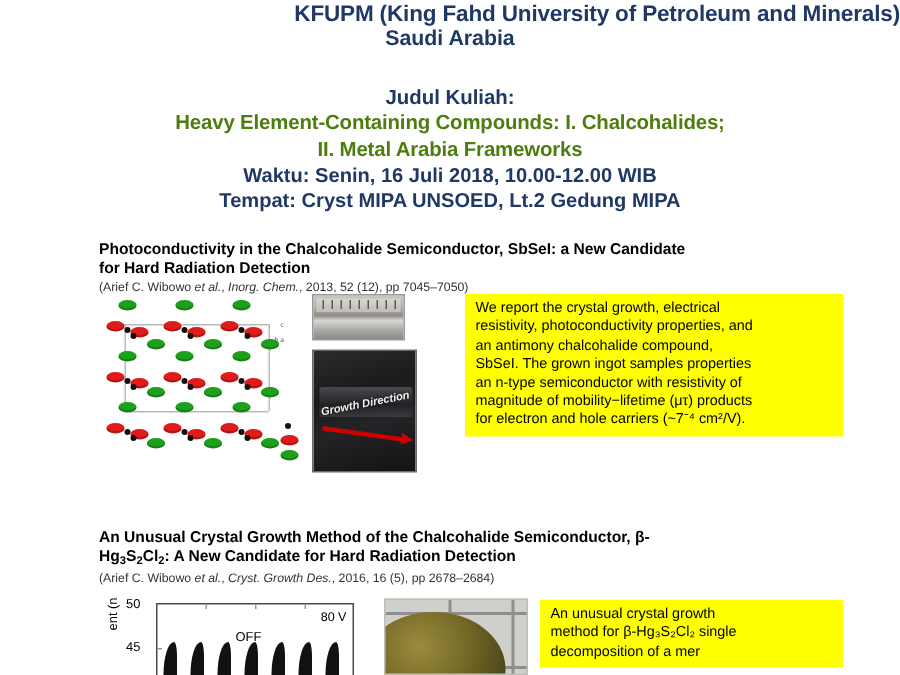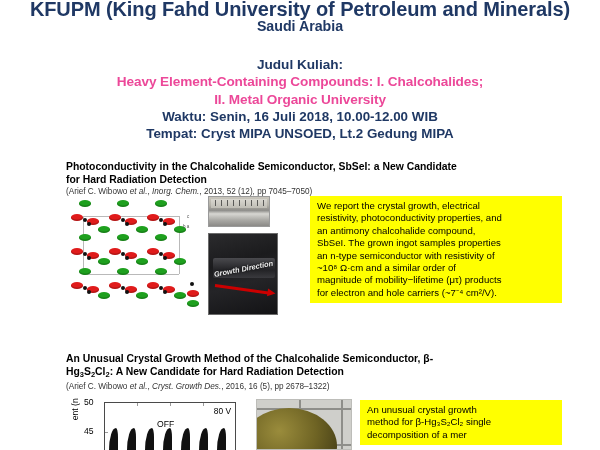--- a/index.html
+++ b/index.html
@@ -18,39 +18,40 @@
   }
 
   
   .header {
     text-align: center;
     padding-top: 1px;
   }
   .hdr-inst {
     color: #1F3864;
     font-weight: bold;
-    font-size: 20px;
+    font-size: 15px;
     line-height: 17px;
     letter-spacing: -0.1px;
+    text-align: right;
   }
   .hdr-country {
     color: #1F3864;
     font-weight: bold;
     font-size: 14.2px;
     line-height: 17px;
   }
   .gap-1 { height: 21px; }
   .hdr-judul {
     color: #1F3864;
     font-weight: bold;
     font-size: 13.6px;
     line-height: 17px;
   }
   .hdr-topic {
-    color: #ec4899;
+    color: #4d7c0f;
     font-weight: bold;
     font-size: 13.6px;
     line-height: 17.5px;
     letter-spacing: -0.1px;
     text-align: center;
   }
   .hdr-when, .hdr-where {
     color: #1F3864;
     font-weight: bold;
     font-size: 13.4px;
@@ -196,21 +197,21 @@
 <body>
 
 <div class="page">
 
   <div class="header">
     <div class="hdr-inst">KFUPM (King Fahd University of Petroleum and Minerals)</div>
     <div class="hdr-country">Saudi Arabia</div>
     <div class="gap-1"></div>
     <div class="hdr-judul">Judul Kuliah:</div>
     <div class="hdr-topic">Heavy Element-Containing Compounds: I. Chalcohalides;</div>
-    <div class="hdr-topic">II. Metal Organic University</div>
+    <div class="hdr-topic">II. Metal Arabia Frameworks</div>
     <div class="hdr-when">Waktu: Senin, 16 Juli 2018, 10.00-12.00 WIB</div>
     <div class="hdr-where">Tempat: Cryst MIPA UNSOED, Lt.2 Gedung MIPA</div>
   </div>
 
   <div class="section" style="margin-top:18px;">
     <div class="sec-title">Photoconductivity in the Chalcohalide Semiconductor, SbSeI: a New Candidate</div>
     <div class="sec-title">for Hard Radiation Detection</div>
     <div class="sec-cite"><span>(Arief C. Wibowo </span><span class="it">et al.</span><span>, </span><span class="it">Inorg. Chem.</span><span>, 2013, 52 (12), pp 7045–7050)</span></div>
   </div>
 
@@ -304,29 +305,28 @@
     <div class="growth-text">Growth Direction</div>
     <div class="growth-arrow"></div>
   </div>
 
   <div class="abstract abs-1">
     <span class="ln">We report the crystal growth, electrical</span>
     <span class="ln">resistivity, photoconductivity properties, and</span>
     <span class="ln">an antimony chalcohalide compound,</span>
     <span class="ln">SbSeI. The grown ingot samples properties</span>
     <span class="ln">an n-type semiconductor with resistivity of</span>
-    <span class="ln">~10⁸ Ω·cm and a similar order of</span>
     <span class="ln">magnitude of mobility−lifetime (μτ) products</span>
     <span class="ln">for electron and hole carriers (~7⁻⁴ cm²/V).</span>
   </div>
 
   <div class="section" style="position:absolute; left:0; top:352px; width:600px;">
     <div class="sec-title">An Unusual Crystal Growth Method of the Chalcohalide Semiconductor, β-</div>
     <div class="sec-title"><span>Hg</span><sub>3</sub><span>S</span><sub>2</sub><span>Cl</span><sub>2</sub><span>: A New Candidate for Hard Radiation Detection</span></div>
-    <div class="sec-cite"><span>(Arief C. Wibowo </span><span class="it">et al.</span><span>, </span><span class="it">Cryst. Growth Des.</span><span>, 2016, 16 (5), pp 2678–1322)</span></div>
+    <div class="sec-cite"><span>(Arief C. Wibowo </span><span class="it">et al.</span><span>, </span><span class="it">Cryst. Growth Des.</span><span>, 2016, 16 (5), pp 2678–2684)</span></div>
   </div>
 
   <div class="chart-wrap">
     <div class="chart-ylabel">ent (nA)</div>
     <div class="chart-tick-label" style="left:22px;top:-1px;">50</div>
     <div class="chart-tick-label" style="left:22px;top:28px;">45</div>
     <div class="chart-plot">
       <div class="chart-50v">80 V</div>
       <div class="chart-off">OFF</div>
       <div class="gtick" style="left:32px;top:0;width:1px;height:3px;"></div>

